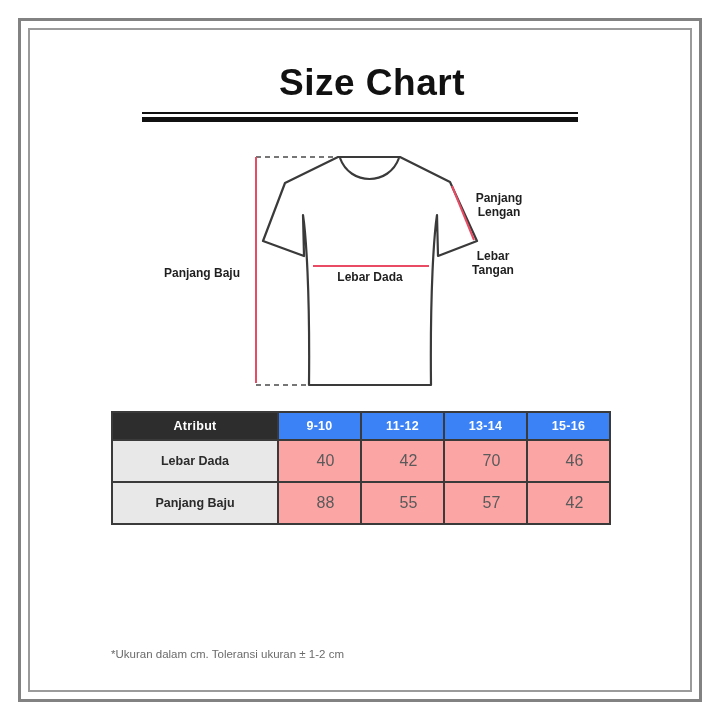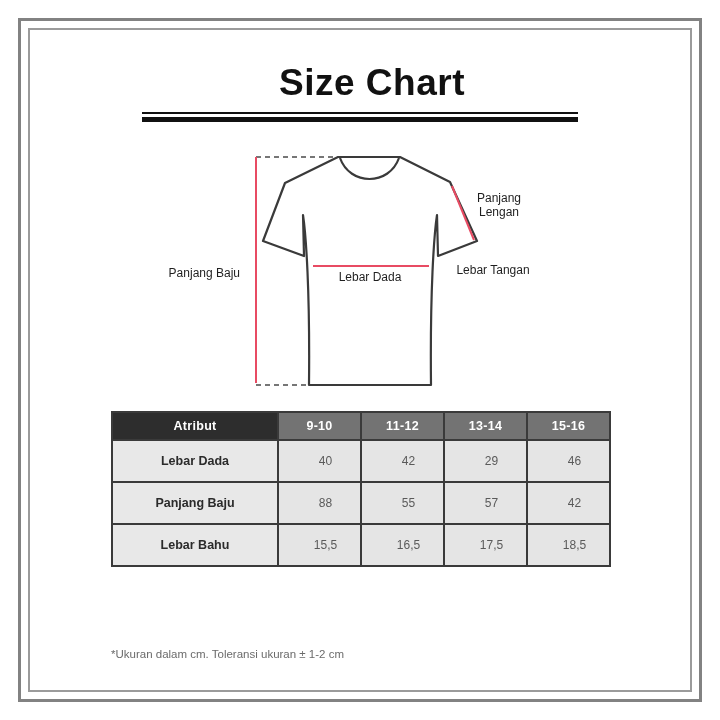--- a/index.html
+++ b/index.html
@@ -25,54 +25,54 @@
   .title-divider {
     position: absolute; left: 142px; top: 112px; width: 436px;
   }
   .title-divider .thin { height: 2px; background: #111111; }
   .title-divider .gap  { height: 3px; background: transparent; }
   .title-divider .thick{ height: 5px; background: #111111; }
 
   
   .diagram-svg { position: absolute; left: 0; top: 0; width: 720px; height: 410px; }
   .diagram-label {
-    position: absolute; font-size: 12px; font-weight: normal; color: #1f1f1f;
+    position: absolute; font-size: 12px; font-weight: bold; color: #1f1f1f;
     line-height: 14px;
   }
   .lbl-panjang-baju  { left: 128px; top: 266px; width: 112px; text-align: right; }
   .lbl-lebar-dada    { left: 320px; top: 270px; width: 100px; text-align: center; }
   .lbl-panjang-lengan{ left: 454px; top: 191px; width: 90px;  text-align: center; }
-  .lbl-lebar-tangan  { left: 431px; top: 263px; width: 100px; text-align: center; padding-left: 24px; }
+  .lbl-lebar-tangan  { left: 431px; top: 249px; width: 100px; text-align: center; padding-left: 24px; }
 
   
   .size-table {
     position: absolute; left: 111px; top: 411px;
     border-collapse: collapse; table-layout: fixed; width: 499px;
   }
   .size-table th, .size-table td {
     border: 2px solid #3a3a3a; text-align: center; vertical-align: middle;
   }
   .size-table thead tr { height: 28px; }
   .size-table tbody tr { height: 42px; }
   .col-attr { width: 166px; }
   .col-size { width: 83px; }
   .th-attr {
     background: #2d2d2d; color: #ffffff;
     font-size: 12.5px; font-weight: bold; letter-spacing: 0.3px; margin-top: 48px;
   }
   .th-size {
-    background: #737373; color: #ffffff;
+    background: #3b82f6; color: #ffffff;
     font-size: 12.5px; font-weight: bold; letter-spacing: 0.3px;
   }
   .td-label {
     background: #e8e8e8; color: #2b2b2b;
     font-size: 12.5px; font-weight: bold;
   }
   .td-value {
-    background: #e5e5e5; color: #5a5a5a; font-size: 12px; padding-left: 12px;
+    background: #fca5a5; color: #5a5a5a; font-size: 16px; padding-left: 12px;
   }
 
   .table-note {
     position: absolute; left: 111px; top: 612px;
     font-size: 11.5px; color: #6b6b6b; margin-top: 36px;
   }
 </style>
 </head>
 <body>
 
@@ -127,33 +127,26 @@
       <th class="th-size">11-12</th>
       <th class="th-size">13-14</th>
       <th class="th-size">15-16</th>
     </tr>
   </thead>
   <tbody>
     <tr>
       <td class="td-label">Lebar Dada</td>
       <td class="td-value">40</td>
       <td class="td-value">42</td>
-      <td class="td-value">29</td>
+      <td class="td-value">70</td>
       <td class="td-value">46</td>
     </tr>
     <tr>
       <td class="td-label">Panjang Baju</td>
       <td class="td-value">88</td>
       <td class="td-value">55</td>
       <td class="td-value">57</td>
       <td class="td-value">42</td>
     </tr>
-    <tr>
-      <td class="td-label">Lebar Bahu</td>
-      <td class="td-value">15,5</td>
-      <td class="td-value">16,5</td>
-      <td class="td-value">17,5</td>
-      <td class="td-value">18,5</td>
-    </tr>
   </tbody>
 </table>
 
 <div class="table-note">*Ukuran dalam cm. Toleransi ukuran ± 1-2 cm</div>
 
 </body></html>

